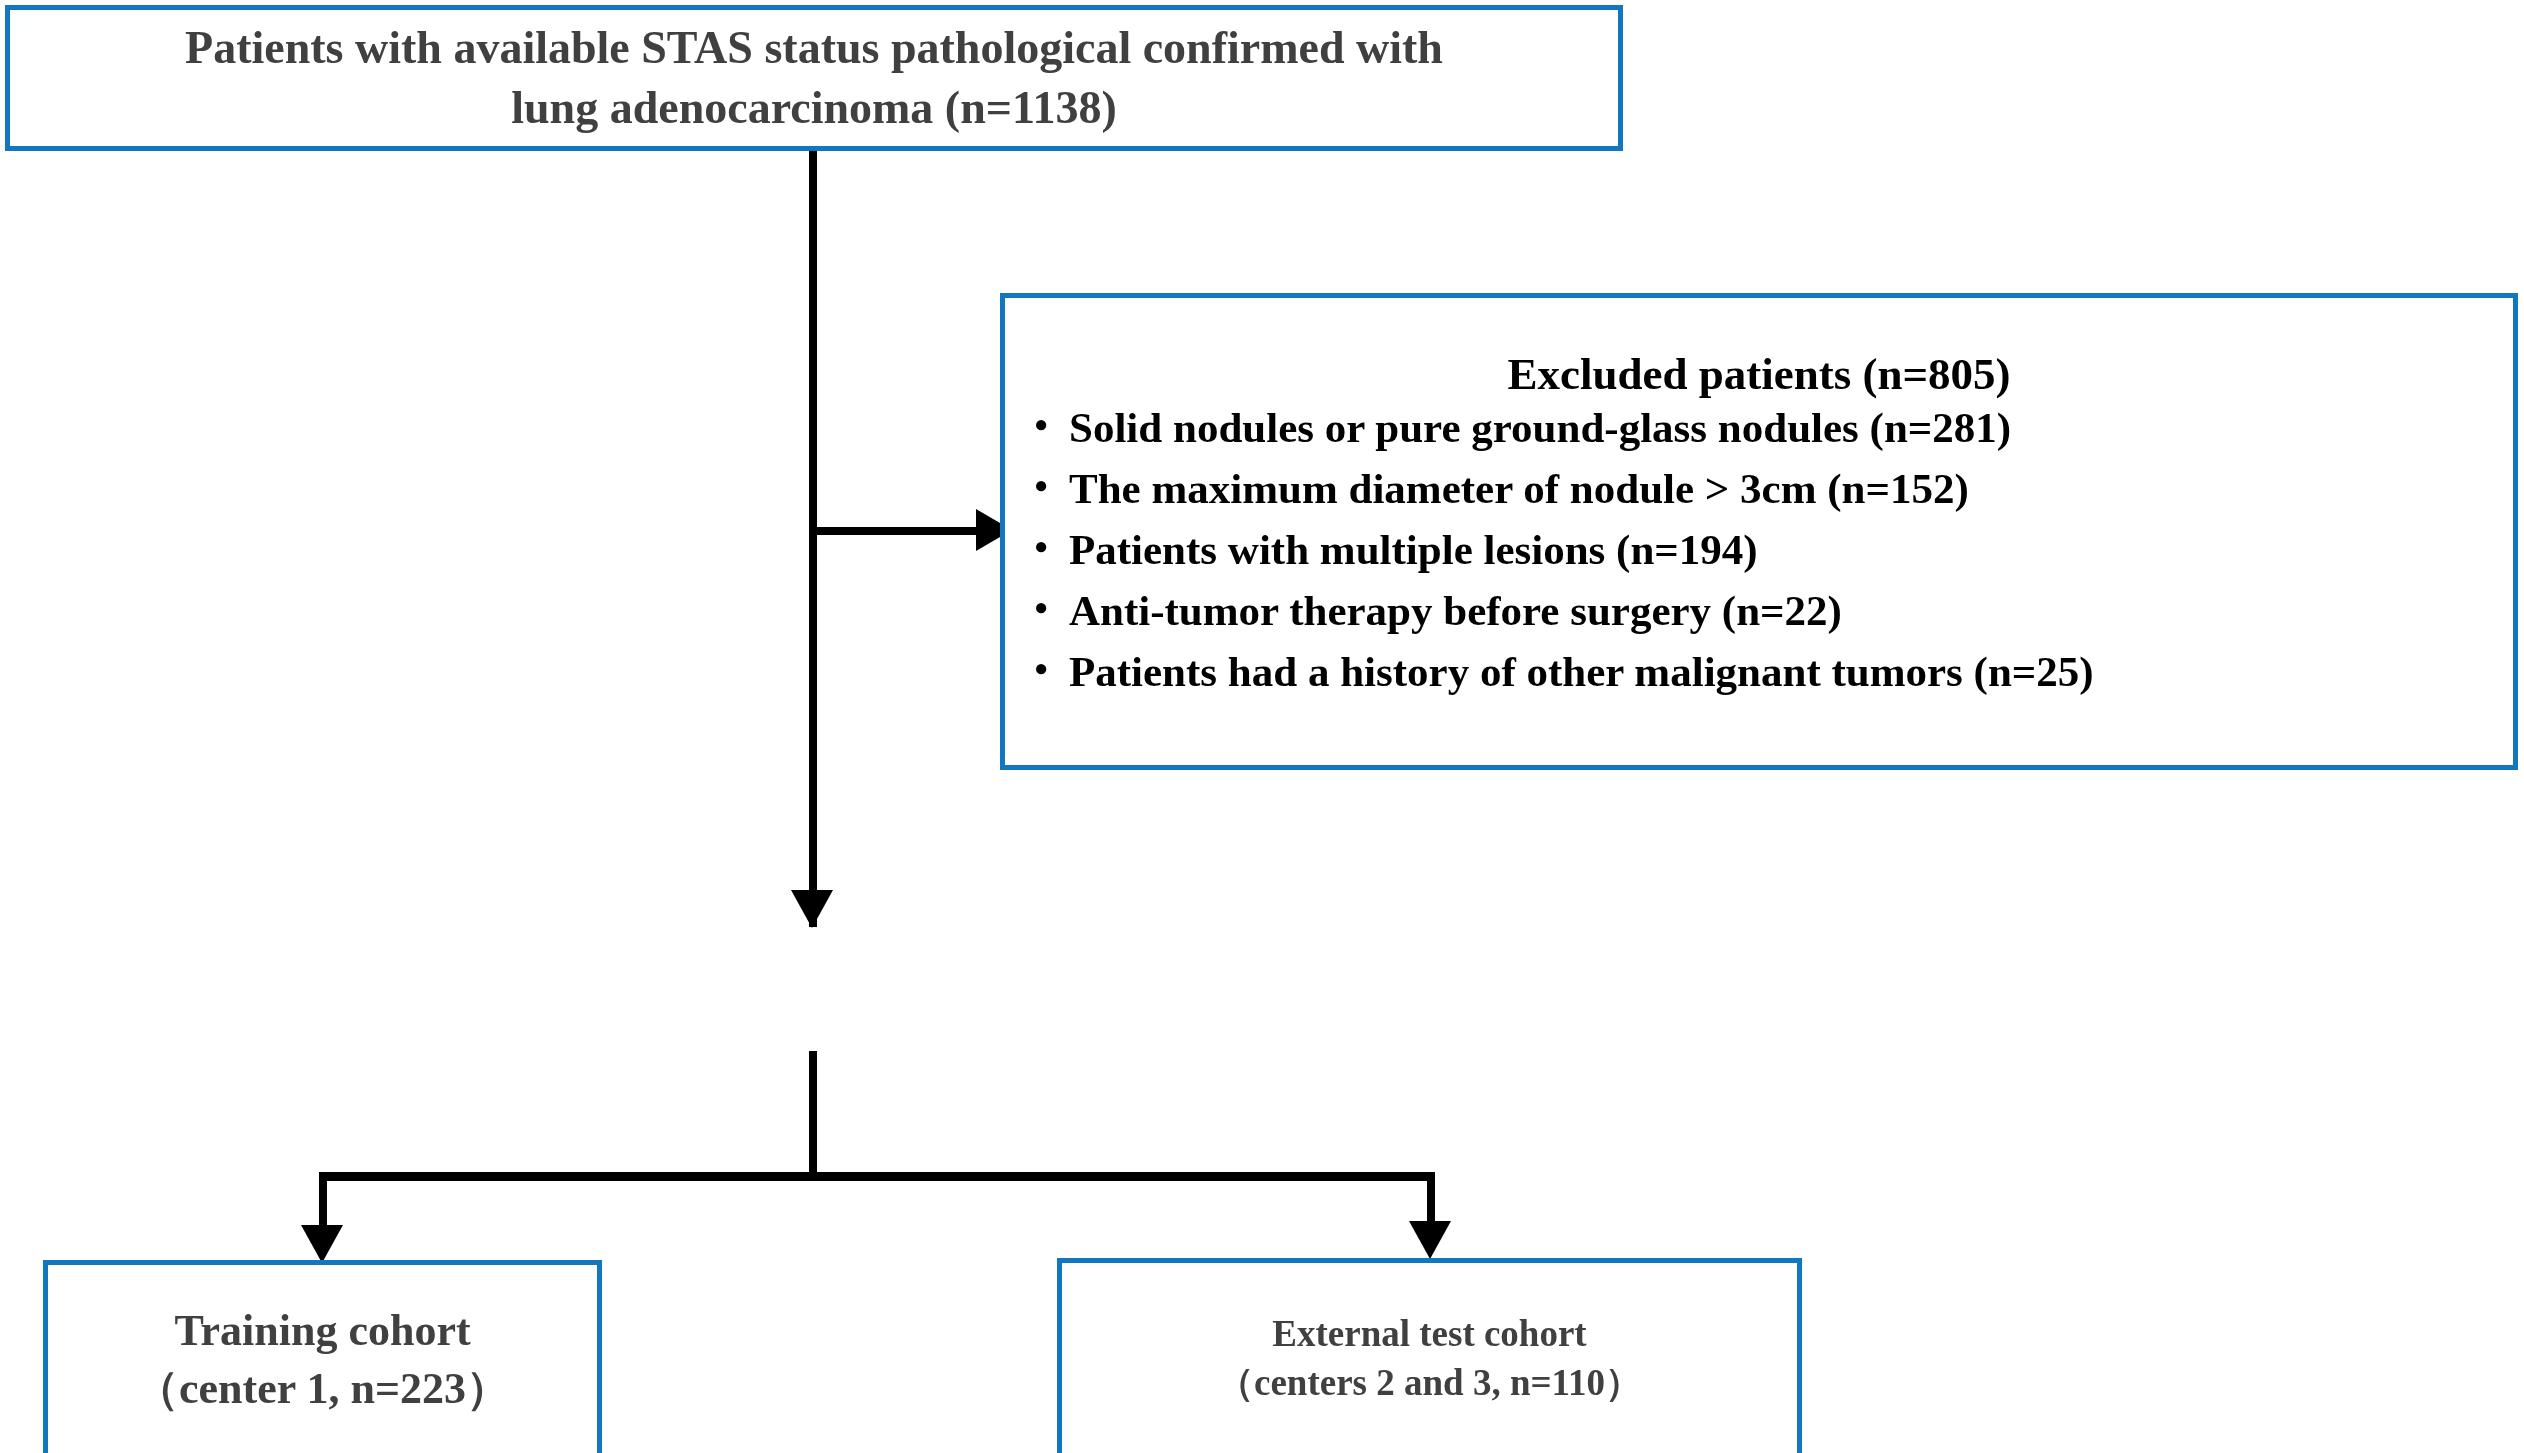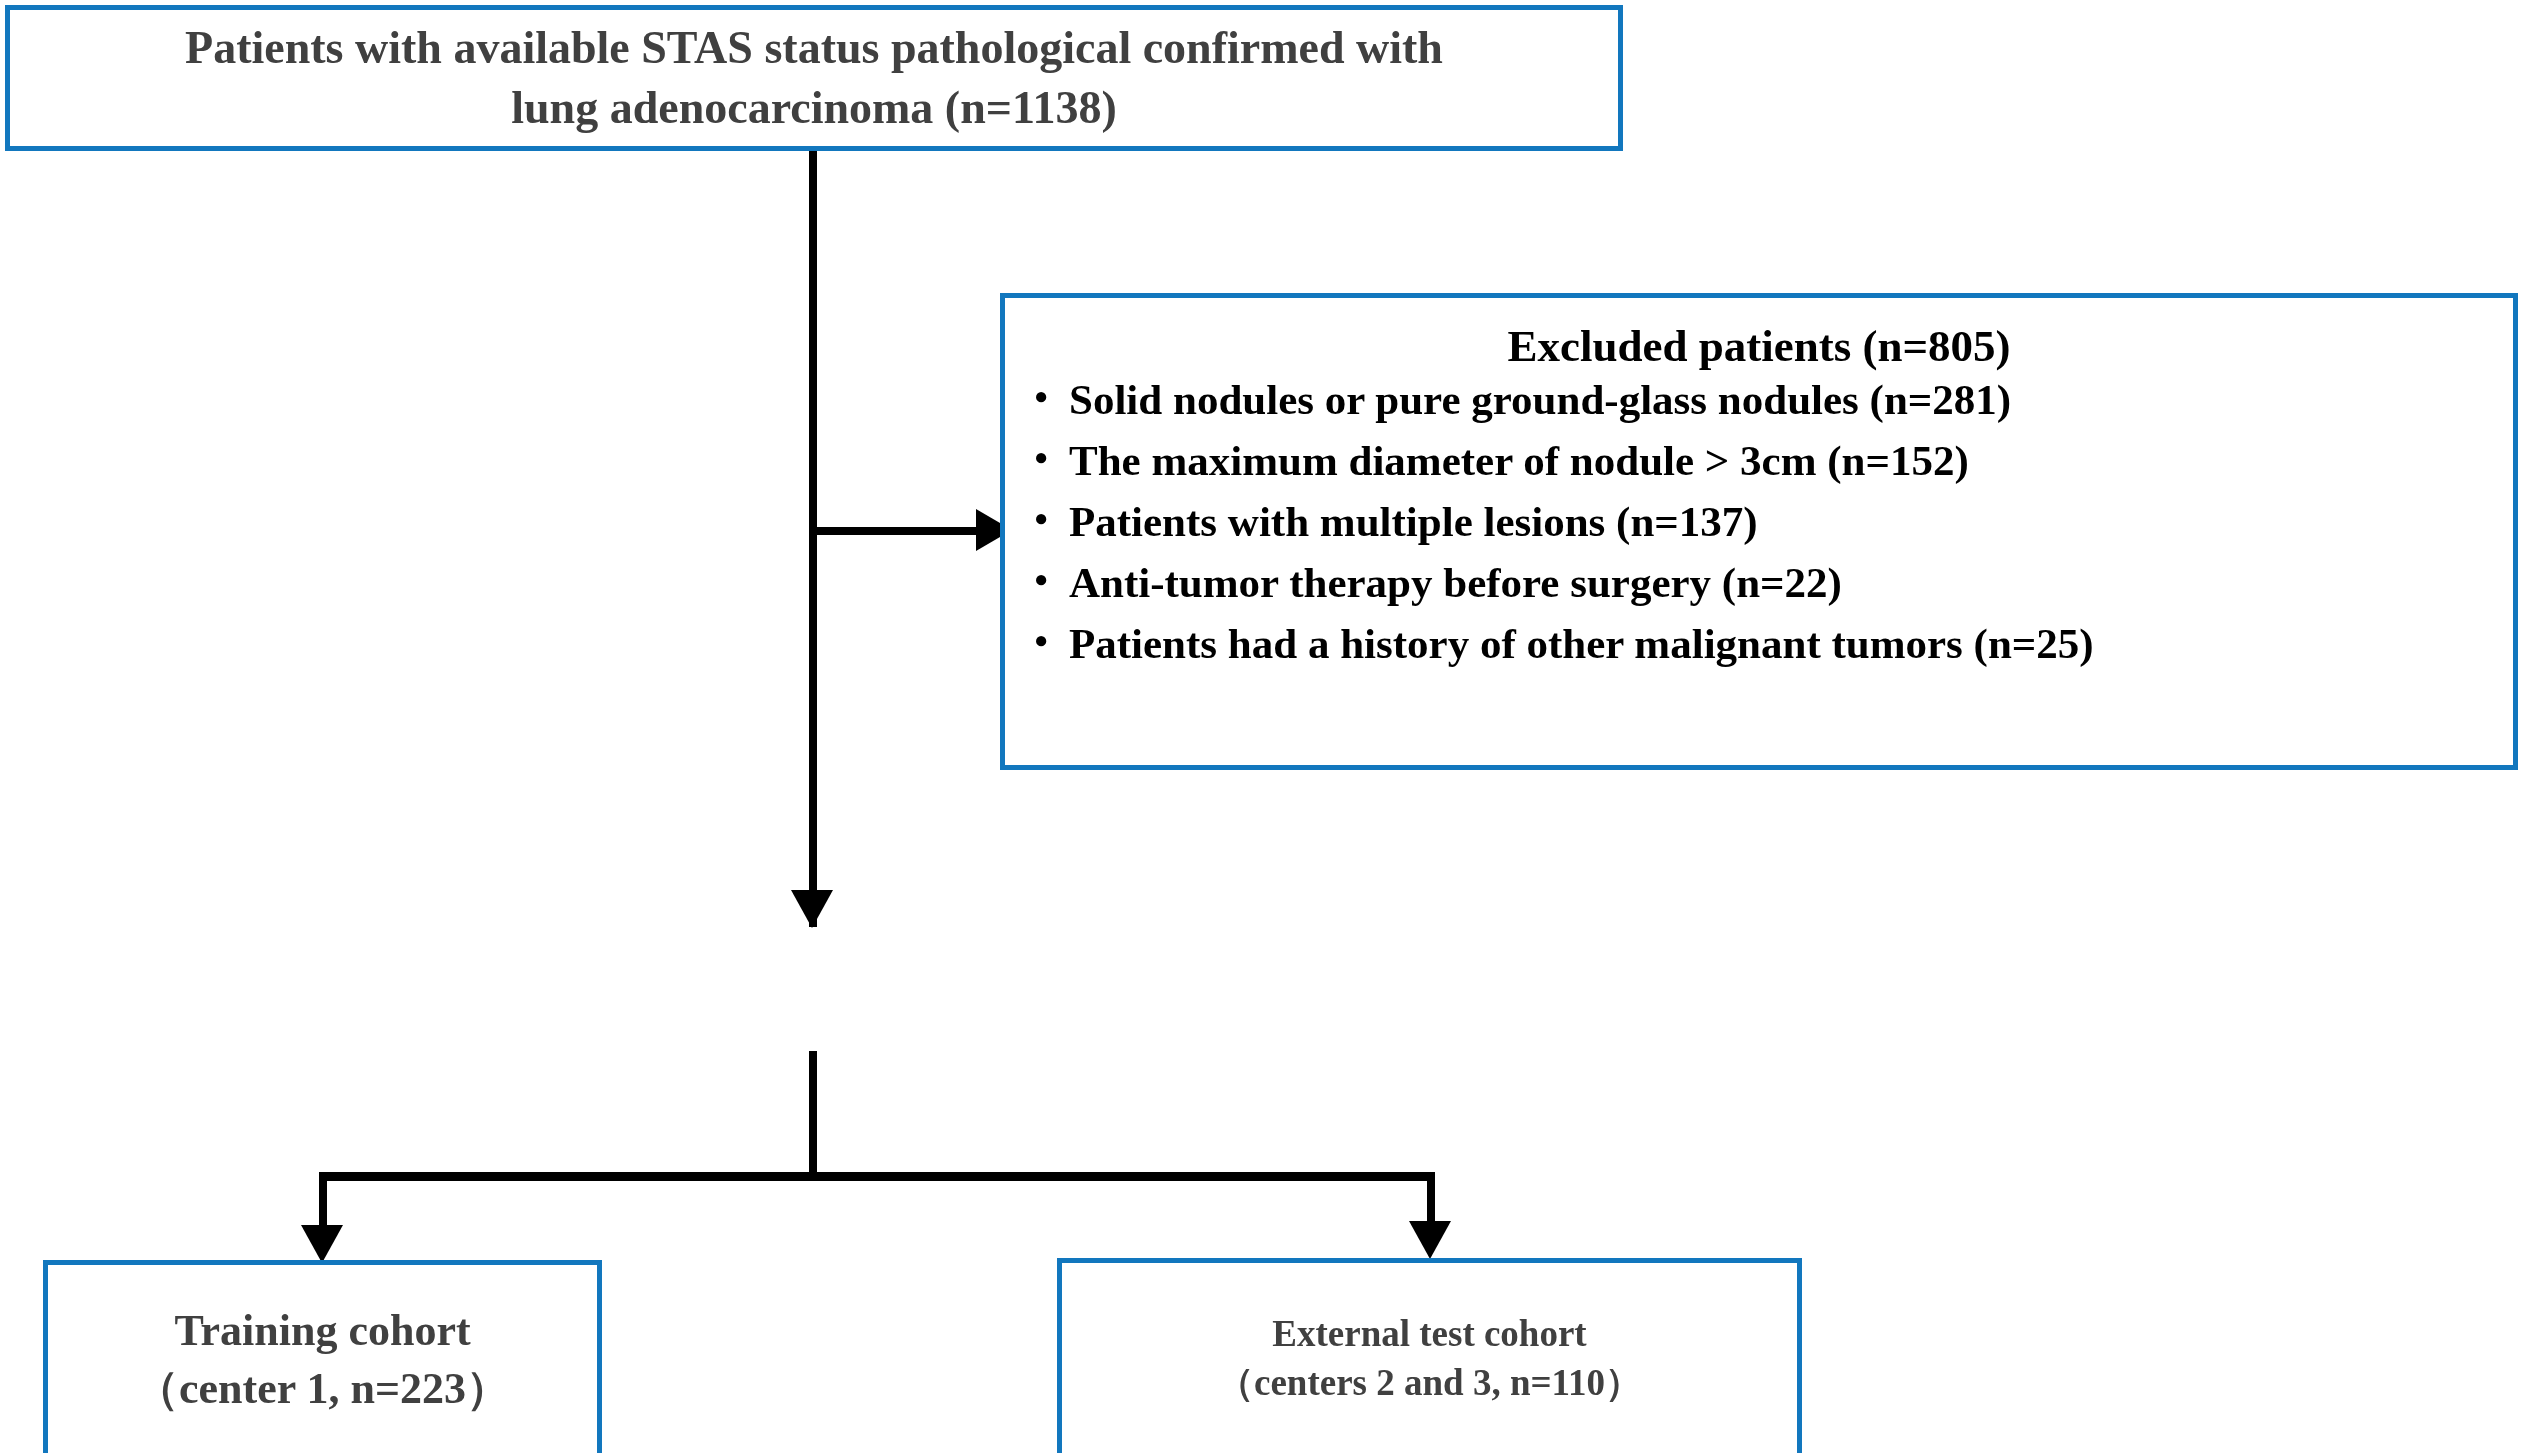--- a/index.html
+++ b/index.html
@@ -50,20 +50,21 @@
   
   #box-excluded {
     left: 1000px;
     top: 293px;
     width: 1518px;
     height: 477px;
     display: block;
   }
   #excluded-inner {
     padding: 21.5px 18px 0 18px;
+    margin-top: 28px;
   }
   #excluded-title {
     font-size: 45px;
     font-weight: bold;
     text-align: center;
     color: #000;
     margin-bottom: 6.6px;
   }
   .excl-list {
     list-style: none;
@@ -228,21 +229,21 @@
         <li class="excl-item">
           <span class="excl-bullet">•</span>
           <span class="excl-text">Solid nodules or pure ground-glass nodules (n=281)</span>
         </li>
         <li class="excl-item">
           <span class="excl-bullet">•</span>
           <span class="excl-text">The maximum diameter of nodule &gt; 3cm (n=152)</span>
         </li>
         <li class="excl-item">
           <span class="excl-bullet">•</span>
-          <span class="excl-text">Patients with multiple lesions (n=137)</span>
+          <span class="excl-text">Patients with multiple lesions (n=194)</span>
         </li>
         <li class="excl-item">
           <span class="excl-bullet">•</span>
           <span class="excl-text">Anti-tumor therapy before surgery (n=22)</span>
         </li>
         <li class="excl-item">
           <span class="excl-bullet">•</span>
           <span class="excl-text">Patients had a history of other malignant tumors (n=25)</span>
         </li>
       </ul>

